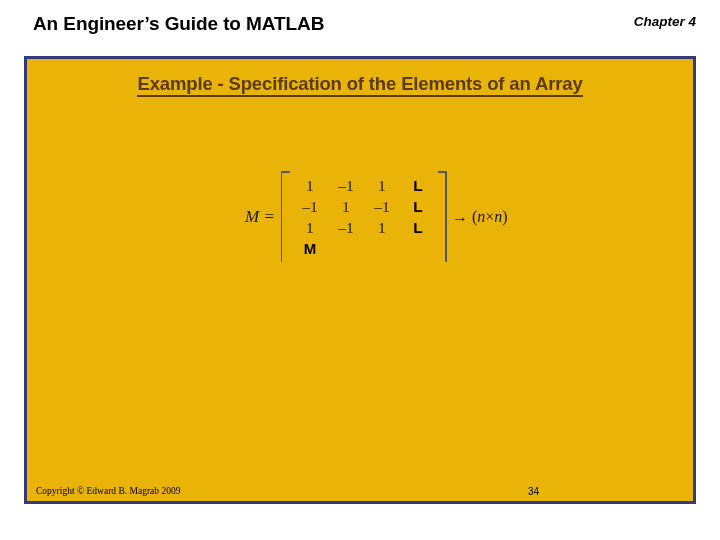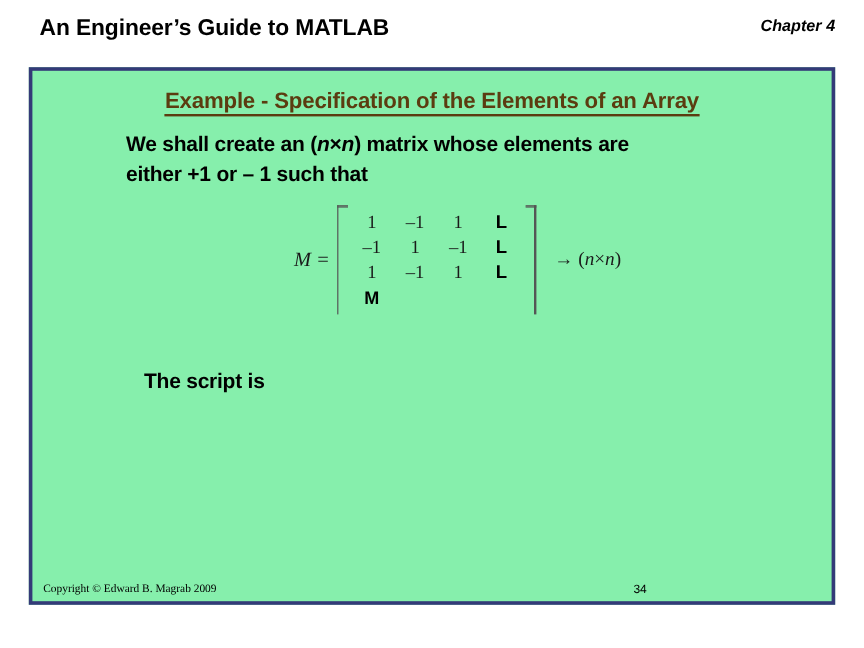--- a/index.html
+++ b/index.html
@@ -46,21 +46,21 @@
 
   
   #content-frame {
     position: absolute;
     left: 24px;
     top: 56px;
     width: 672px;
     height: 448px;
     box-sizing: border-box;
     border: 3px solid #343a78;
-    background: #86efac;
+    background: #eab308;
   }
 
   
   #slide-title {
     position: absolute;
     left: 0;
     top: 14px;
     width: 100%;
     text-align: center;
     font-size: 18.5px;
@@ -155,21 +155,21 @@
     color: #000000;
   }
   .ldots {
     font-family: "Liberation Sans", sans-serif;
     font-weight: bold;
     font-size: 15px;
     color: #000000;
   }
   #eq-rhs {
     font-size: 16px;
-    padding-left: 15px;
+    padding-left: 5px;
     white-space: nowrap;
   }
   #eq-rhs .it { font-style: italic; }
 
   
   #script-line {
     position: absolute;
     left: 93px;
     top: 248px;
     font-size: 17.5px;
@@ -210,25 +210,20 @@
   <div id="header-title">An Engineer’s Guide to MATLAB</div>
   <div id="header-chapter">Chapter 4</div>
 </div>
 
 <div id="content-frame">
 
   <div id="slide-title">
     <span class="ul">Example - Specification of the Elements of an Array</span>
   </div>
 
-  <div id="body-paragraph">
-    <span>We shall create an (</span><span class="it">n</span><span>×</span><span class="it">n</span><span>) matrix whose elements are</span>
-    <br>
-    <span>either +1 or – 1 such that</span>
-  </div>
 
   <div id="equation-block">
     <span id="eq-lhs">M =</span>
 
     <span class="bracket left"></span>
 
     <div id="matrix-grid">
       <div class="cell">1</div>
       <div class="cell">–1</div>
       <div class="cell">1</div>
@@ -245,20 +240,19 @@
       <div class="cell ldots">L</div>
 
       <div class="vdots">M</div>
     </div>
 
     <span class="bracket right"></span>
 
     <span id="eq-rhs"><span>→</span> <span>(</span><span class="it">n</span><span>×</span><span class="it">n</span><span>)</span></span>
   </div>
 
-  <div id="script-line">The script is</div>
 
 </div>
 
 <div id="slide-footer">
   <div id="footer-copyright">Copyright © Edward B. Magrab 2009</div>
   <div id="footer-pagenum">34</div>
 </div>
 
 </body></html>

